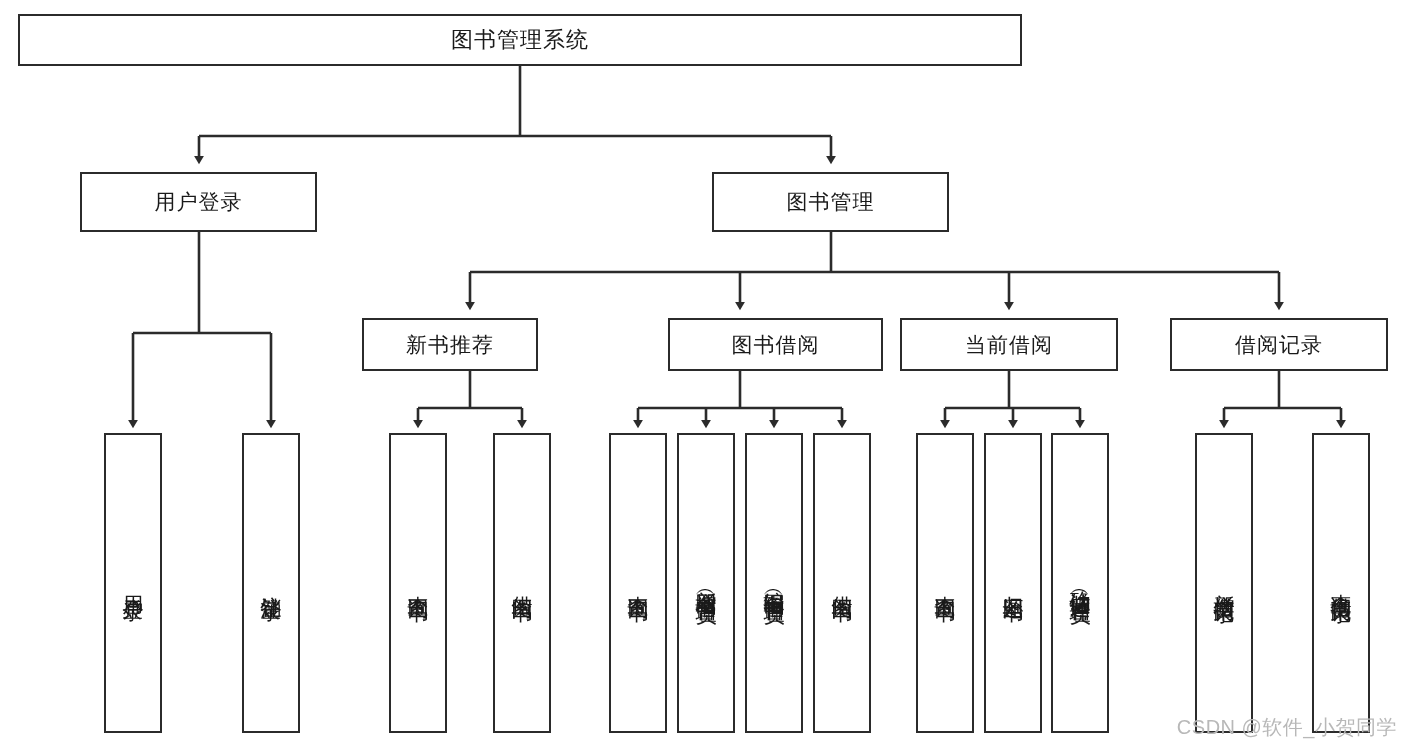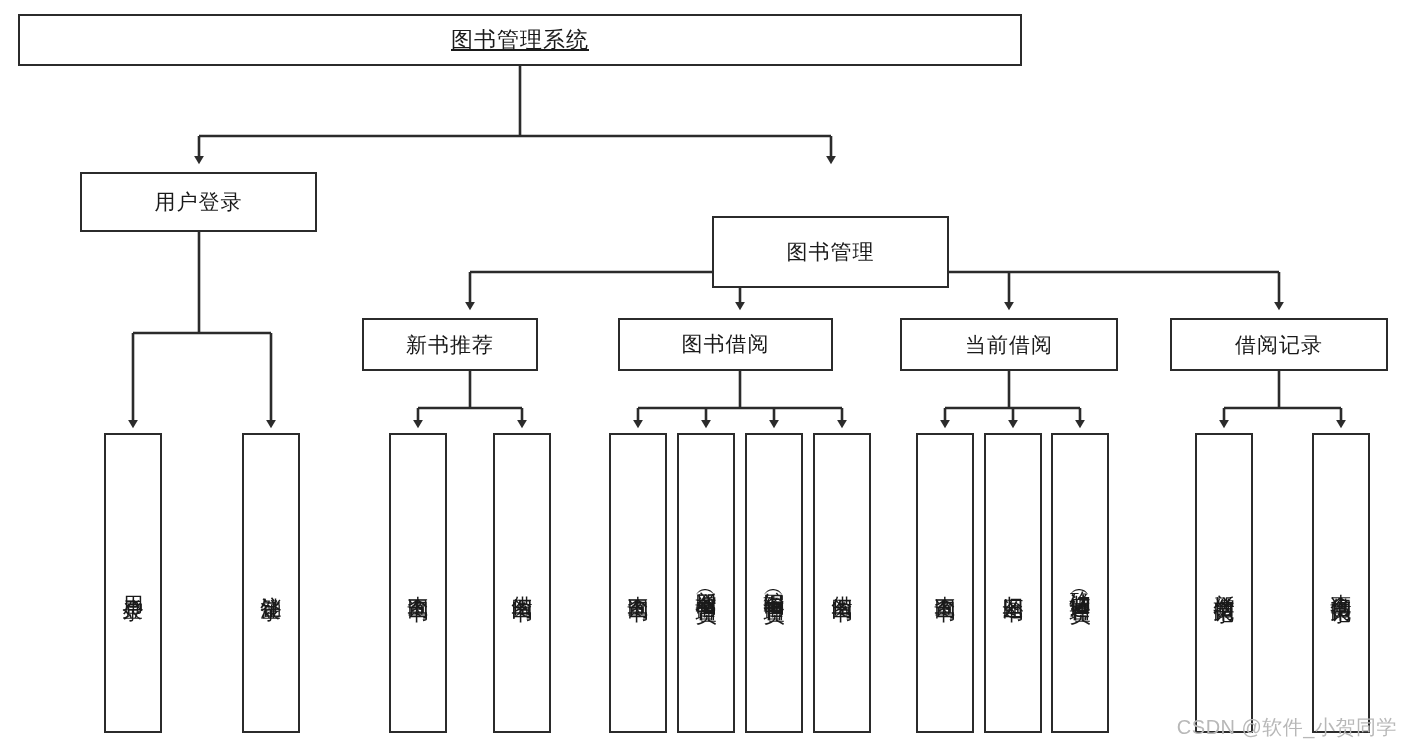--- a/index.html
+++ b/index.html
@@ -112,35 +112,35 @@
       <path d="M1013,408 L1013,424" marker-end="url(#arrow)"></path>
       <path d="M1080,408 L1080,424" marker-end="url(#arrow)"></path>
 
       <path d="M1279,371 L1279,408"></path>
       <path d="M1224,408 L1341,408"></path>
       <path d="M1224,408 L1224,424" marker-end="url(#arrow)"></path>
       <path d="M1341,408 L1341,424" marker-end="url(#arrow)"></path>
     </g>
   </svg>
 
-  <div class="node horiz root" style="left:18px; top:14px; width:1004px; height:52px;text-decoration:underline;">
+  <div class="node horiz root" style="left:18px; top:14px; width:1004px; height:52px;">
     <span>图书管理系统</span>
   </div>
 
   <div class="node horiz" style="left:80px; top:172px; width:237px; height:60px;">
     <span>用户登录</span>
   </div>
-  <div class="node horiz" style="left:712px; top:172px; width:237px; height:72px;margin-top:44px;">
+  <div class="node horiz" style="left:712px; top:172px; width:237px; height:60px;">
     <span>图书管理</span>
   </div>
 
   <div class="node horiz" style="left:362px; top:318px; width:176px; height:53px;">
     <span>新书推荐</span>
   </div>
-  <div class="node horiz" style="left:618px; top:318px; width:215px; height:53px;font-family:Liberation Serif, serif;">
+  <div class="node horiz" style="left:668px; top:318px; width:215px; height:53px;">
     <span>图书借阅</span>
   </div>
   <div class="node horiz" style="left:1170px; top:318px; width:218px; height:53px;">
     <span>借阅记录</span>
   </div>
   <div class="node horiz" style="left:900px; top:318px; width:218px; height:53px;">
     <span>当前借阅</span>
   </div>
 
   <div class="node vert" style="left:104px; top:433px; width:58px; height:300px;">

